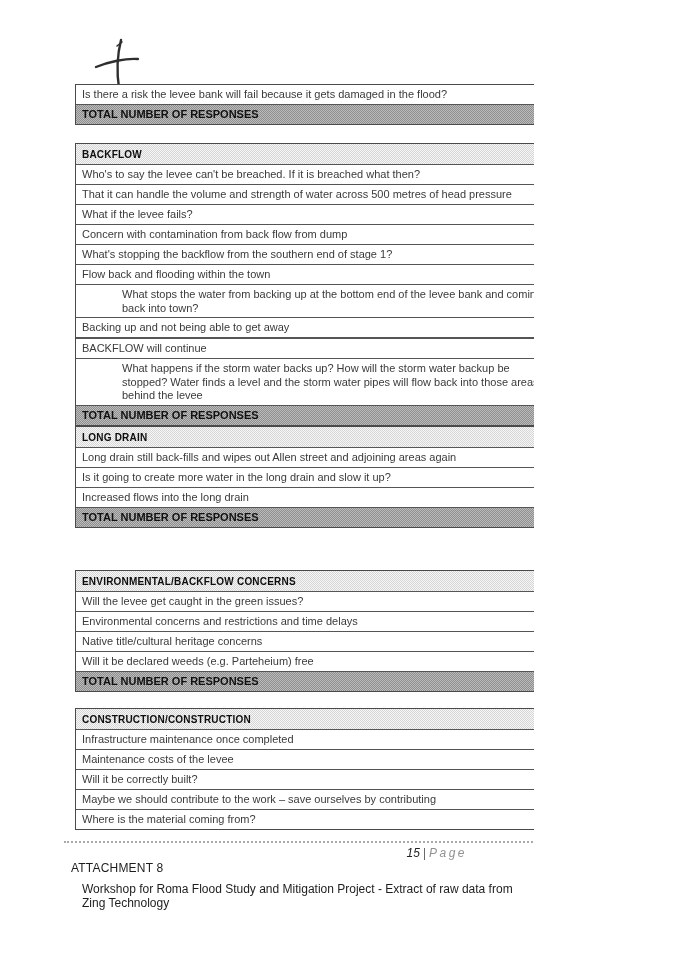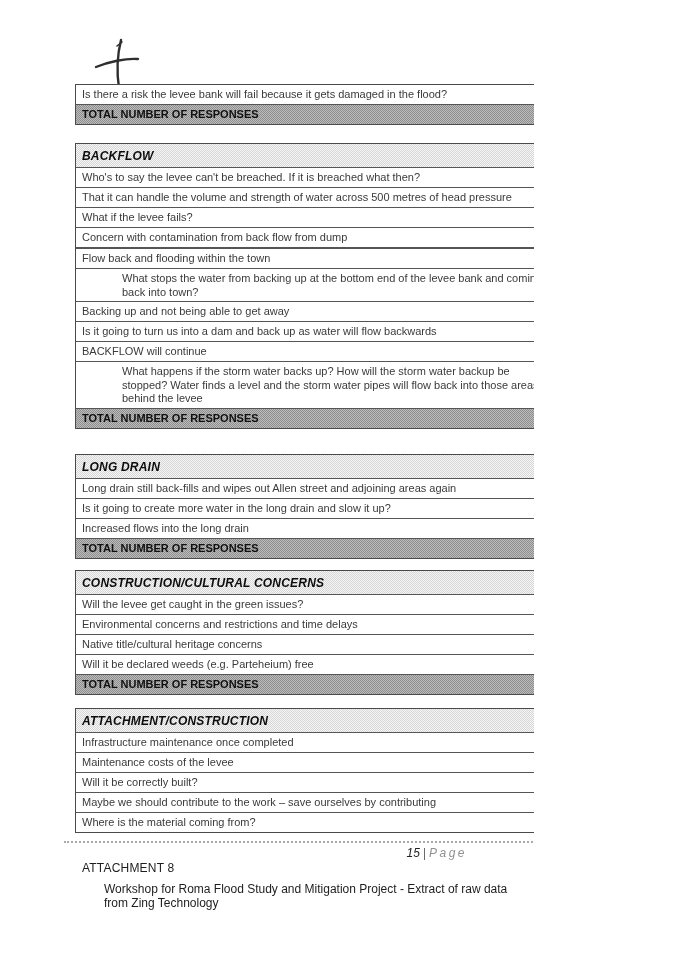--- a/index.html
+++ b/index.html
@@ -18,25 +18,24 @@
     box-sizing:border-box;
     background:#fff;
   }
   .tbl > :first-child{border-top:none;}
   .hdr{
     border-top:1px solid #4a4a4a;
     background-color:#ededed;
     background-image:repeating-conic-gradient(#d6d6d6 0% 25%, #f6f6f6 0% 50%);
     background-size:2px 2px;
     font-weight:bold;
-    font-size:12px;
+    font-size:10px;
     color:#0d0d0d;
     padding:5px 6px 4px 6px;
     letter-spacing:.2px;
-    font-style:italic;
   }
   .row{display:flex;border-top:1px solid #555;}
   .cell{box-sizing:border-box;}
   .cell.text{
     flex:1;
     font-size:11px;
     line-height:13.5px;
     padding:3px 8px 2px 6px;
     min-height:19px;
     color:#3a3a3a;
@@ -69,26 +68,26 @@
     position:absolute;left:64px;top:841px;width:548px;height:0;
     border-top:2px dotted #a9a9a9;
   }
   .pagenum{
     position:absolute;top:846px;right:67px;
     font-size:12px;color:#222;font-style:italic;
   }
   .pagenum .pipe{color:#666;padding:0 3px;}
   .pagenum .pword{color:#919191;letter-spacing:2.5px;}
   .attachment{
-    position:absolute;left:82px;top:861px;
+    position:absolute;left:71px;top:861px;
     font-size:12px;color:#1d1d1d;letter-spacing:.2px;text-align:right;
   }
   .workshop{
     position:absolute;left:82px;top:882px;
-    font-size:12px;color:#1d1d1d;margin-left:22px;
+    font-size:12px;color:#1d1d1d;
   }
   
   .doodle{position:absolute;left:90px;top:36px;width:52px;height:56px;}
 </style>
 </head>
 <body>
 
 <div class="page">
 
   <svg class="doodle" viewBox="0 0 52 56" aria-hidden="true">
@@ -120,74 +119,74 @@
     </div>
     <div class="row">
       <div class="cell text">What if the levee fails?</div>
       <div class="cell val"></div>
     </div>
     <div class="row">
       <div class="cell text">Concern with contamination from back flow from dump</div>
       <div class="cell val"></div>
     </div>
     <div class="row">
+      <div class="cell text">What's stopping the backflow from the southern end of stage 1?</div>
       <div class="cell val"></div>
     </div>
     <div class="row">
       <div class="cell text">Flow back and flooding within the town</div>
       <div class="cell val"></div>
     </div>
     <div class="row twoline">
       <div class="cell text">What stops the water from backing up at the bottom end of the levee bank and coming back into town?</div>
       <div class="cell val"></div>
     </div>
     <div class="row">
       <div class="cell text">Backing up and not being able to get away</div>
       <div class="cell val"></div>
     </div>
     <div class="row">
-      <div class="cell text">Is it going to turn us into a dam and back up as water will flow backwards</div>
       <div class="cell val"></div>
     </div>
     <div class="row">
       <div class="cell text">BACKFLOW will continue</div>
       <div class="cell val"></div>
     </div>
     <div class="row twoline">
       <div class="cell text">What happens if the storm water backs up? How will the storm water backup be stopped? Water finds a level and the storm water pipes will flow back into those areas behind the levee</div>
       <div class="cell val"></div>
     </div>
     <div class="row total">
       <div class="cell text">TOTAL NUMBER OF RESPONSES</div>
       <div class="cell val">11</div>
     </div>
   </div>
 
-  <div class="tbl" style="top:454px">
+  <div class="tbl" style="top:426px">
     <div class="hdr">LONG DRAIN</div>
     <div class="row">
       <div class="cell text">Long drain still back-fills and wipes out Allen street and adjoining areas again</div>
       <div class="cell val"></div>
     </div>
     <div class="row">
       <div class="cell text">Is it going to create more water in the long drain and slow it up?</div>
       <div class="cell val"></div>
     </div>
     <div class="row">
       <div class="cell text">Increased flows into the long drain</div>
       <div class="cell val"></div>
     </div>
     <div class="row total">
       <div class="cell text">TOTAL NUMBER OF RESPONSES</div>
       <div class="cell val">3</div>
     </div>
   </div>
 
   <div class="tbl" style="top:570px">
-    <div class="hdr">CONSTRUCTION/CULTURAL CONCERNS</div>
+    <div class="hdr">ENVIRONMENTAL/BACKFLOW CONCERNS</div>
     <div class="row">
       <div class="cell text">Will the levee get caught in the green issues?</div>
       <div class="cell val"></div>
     </div>
     <div class="row">
       <div class="cell text">Environmental concerns and restrictions and time delays</div>
       <div class="cell val"></div>
     </div>
     <div class="row">
       <div class="cell text">Native title/cultural heritage concerns</div>
@@ -197,21 +196,21 @@
       <div class="cell text">Will it be declared weeds (e.g. Parteheium) free</div>
       <div class="cell val"></div>
     </div>
     <div class="row total">
       <div class="cell text">TOTAL NUMBER OF RESPONSES</div>
       <div class="cell val">4</div>
     </div>
   </div>
 
   <div class="tbl" style="top:708px">
-    <div class="hdr">ATTACHMENT/CONSTRUCTION</div>
+    <div class="hdr">CONSTRUCTION/CONSTRUCTION</div>
     <div class="row">
       <div class="cell text">Infrastructure maintenance once completed</div>
       <div class="cell val"></div>
     </div>
     <div class="row">
       <div class="cell text">Maintenance costs of the levee</div>
       <div class="cell val"></div>
     </div>
     <div class="row">
       <div class="cell text">Will it be correctly built?</div>

